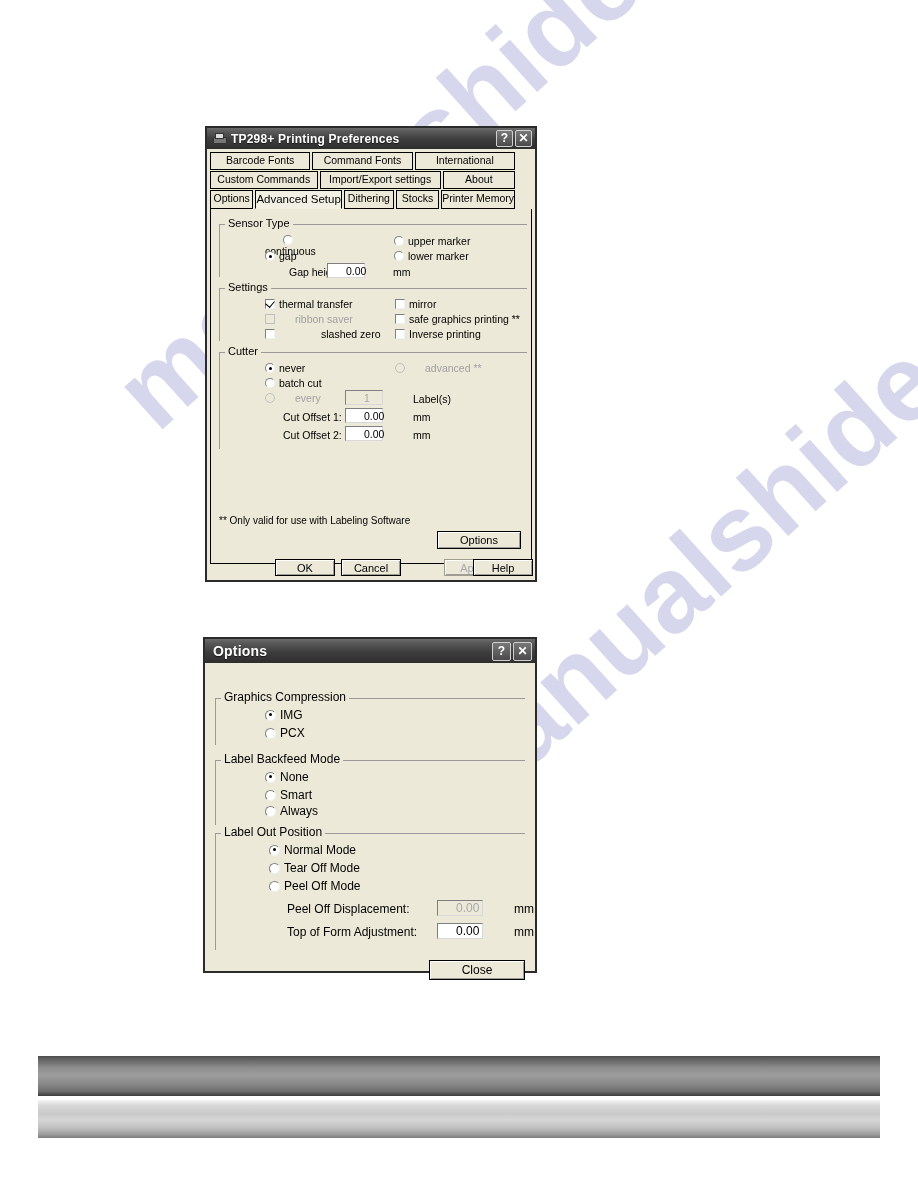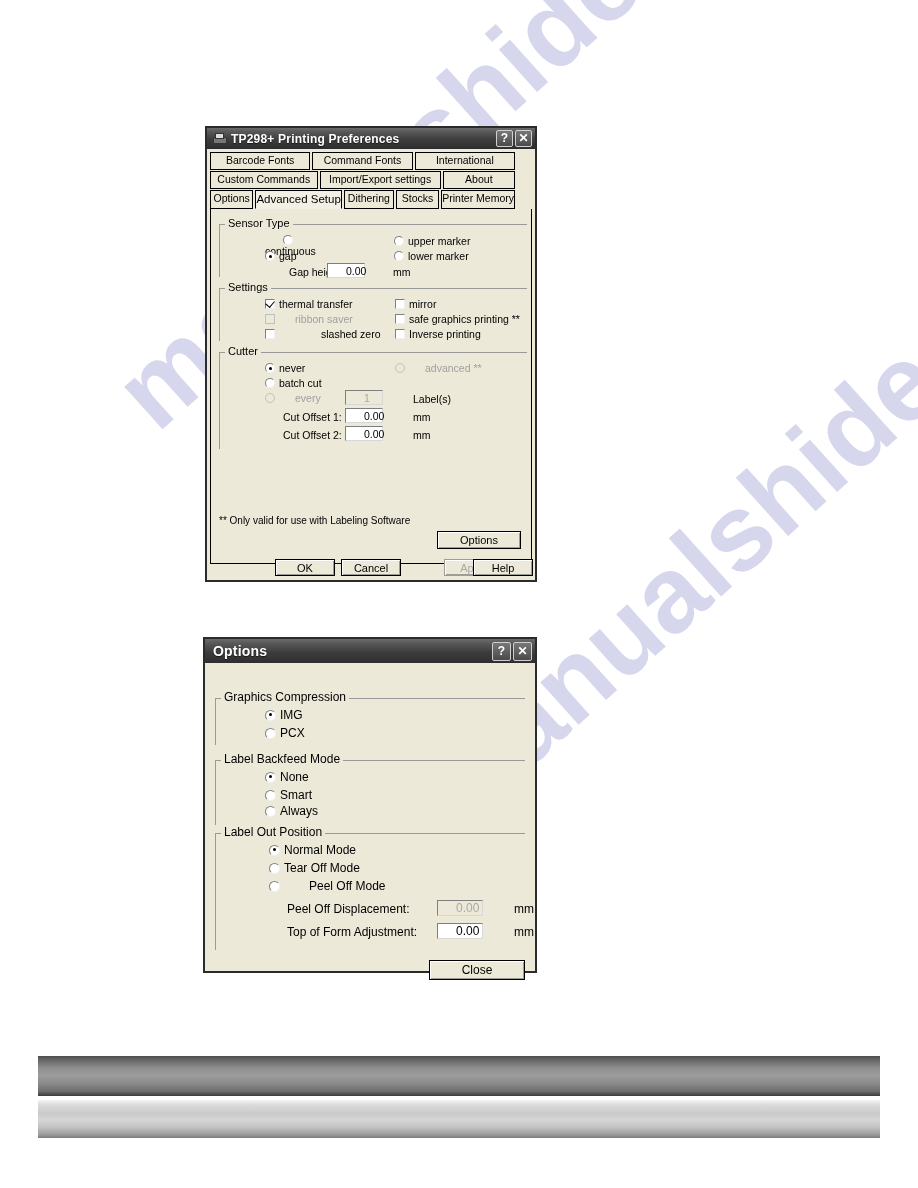--- a/index.html
+++ b/index.html
@@ -481,21 +481,21 @@
       <div class="glabel" style="font-size:12px;">Label Out Position</div>
 
       <div class="radio on" style="left:54px; top:16px; font-size:12px;">
         <span class="mark" style="width:11px;height:11px;"></span>
         <span class="lbl">Normal Mode</span>
       </div>
       <div class="radio" style="left:54px; top:34px; font-size:12px;">
         <span class="mark" style="width:11px;height:11px;"></span>
         <span class="lbl">Tear Off Mode</span>
       </div>
-      <div class="radio" style="left:54px; top:52px; font-size:12px;gap:25px;">
+      <div class="radio" style="left:54px; top:52px; font-size:12px;">
         <span class="mark" style="width:11px;height:11px;"></span>
         <span class="lbl">Peel Off Mode</span>
       </div>
 
       <div class="stext" style="left:48px; top:75px; font-size:12px;">Peel Off Displacement:</div>
       <div class="tinput ro" style="left:222px; top:72px; width:46px; height:16px; font-size:12px;">0.00</div>
       <div class="stext" style="left:275px; top:75px; font-size:12px;">mm</div>
 
       <div class="stext" style="left:48px; top:98px; font-size:12px;">Top of Form Adjustment:</div>
       <div class="tinput" style="left:222px; top:95px; width:46px; height:16px; font-size:12px;">0.00</div>

